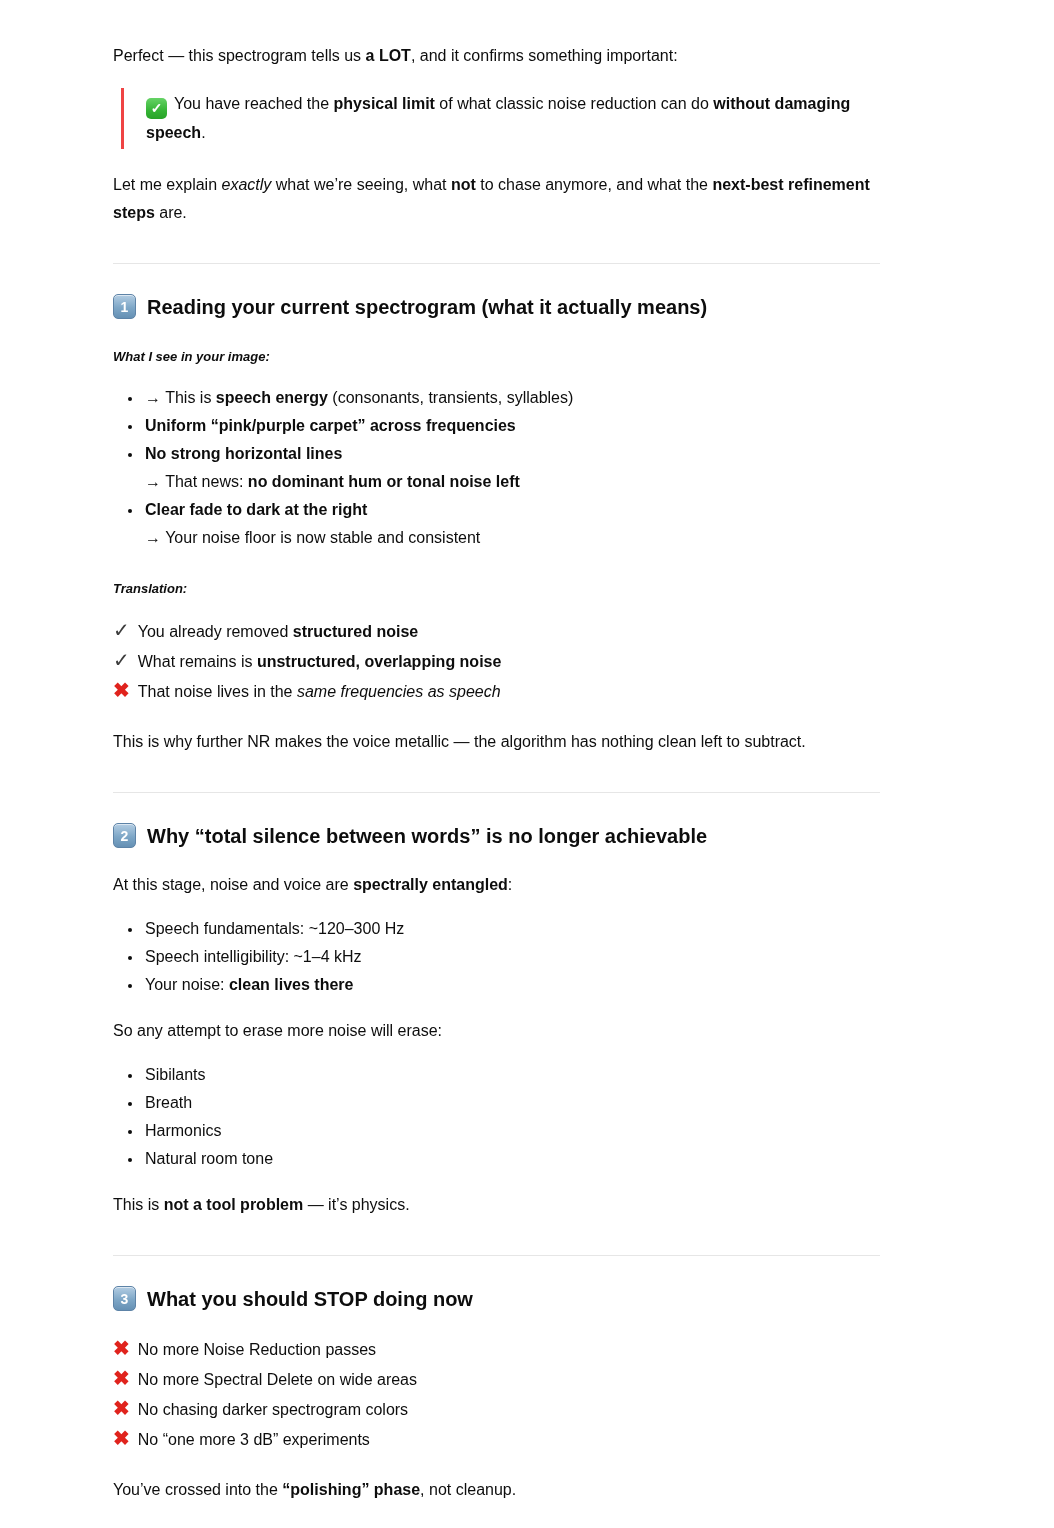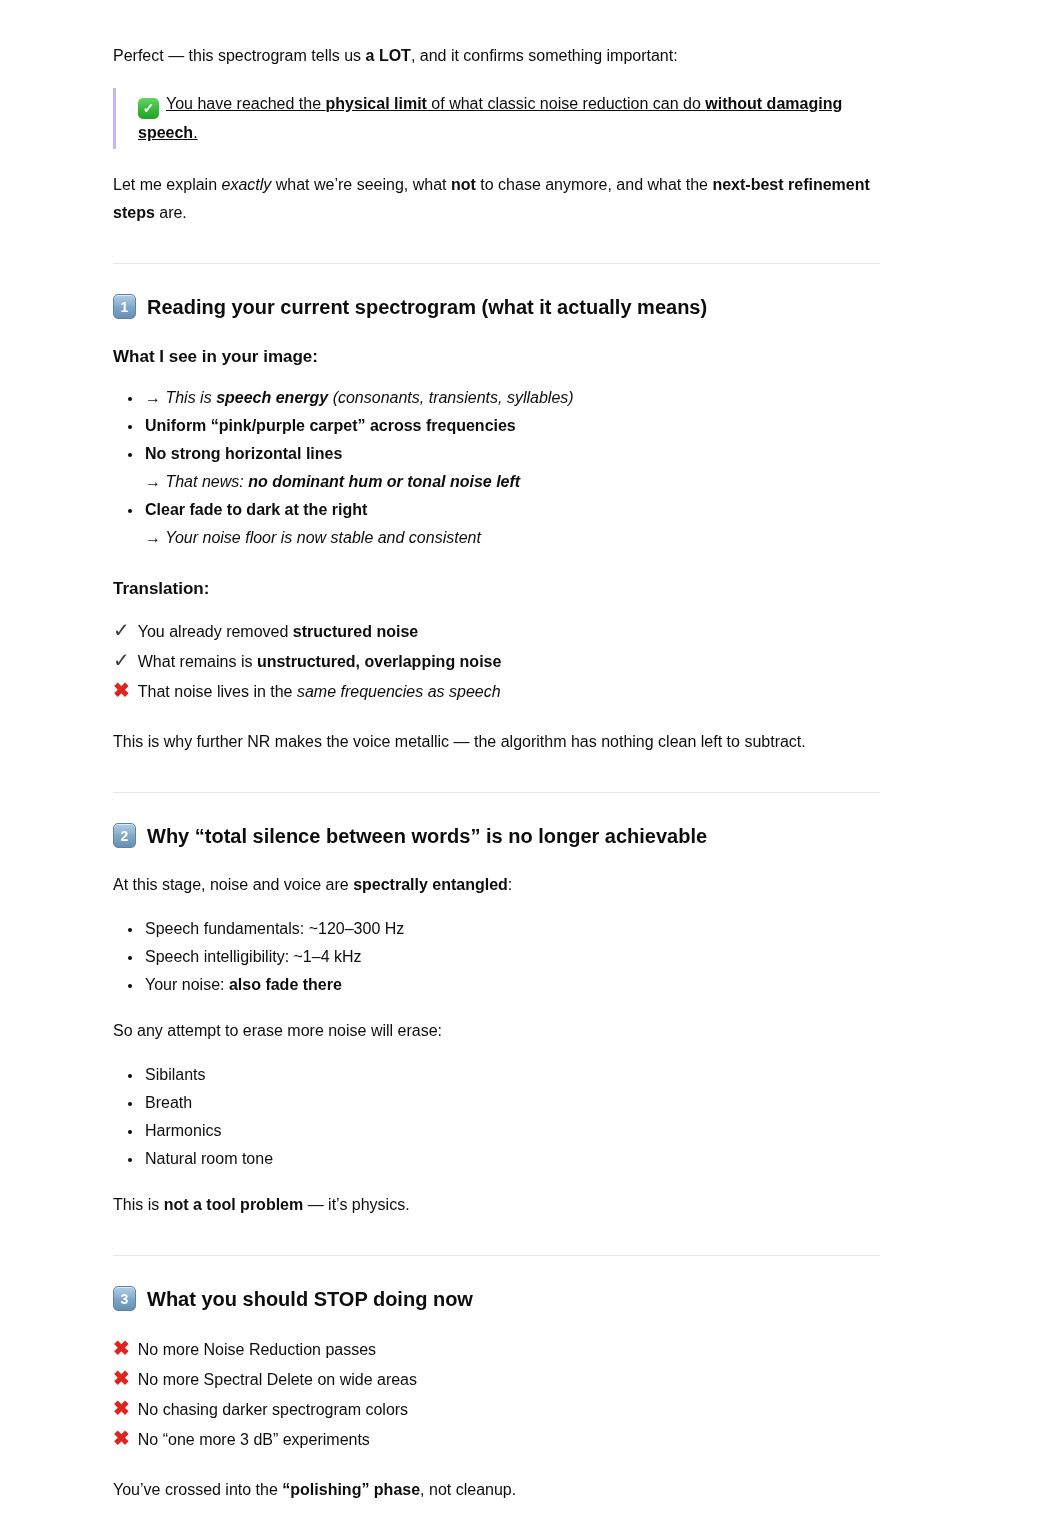--- a/index.html
+++ b/index.html
@@ -19,24 +19,23 @@
   .content {
     margin-left: 113px;
     width: 767px;
     padding-top: 30px;
   }
   p { margin: 12px 0 16px 0; }
   strong { font-weight: 700; }
   em { font-style: italic; text-align: right; }
 
   blockquote.callout {
-    margin: 18px 0 22px 0;
+    margin: 18px 0 22px 8px;
     padding: 2px 0 2px 22px;
-    border-left: 3px solid #c4b5fd;
-    text-decoration: underline;
+    border-left: 3px solid #ef4444;
   }
   blockquote.callout p { margin: 0; }
 
   hr.divider {
     border: none;
     border-top: 1px solid #e6e6e6;
     margin: 36px 0 0 0;
   }
 
   h3.section-title {
@@ -58,37 +57,38 @@
     border-radius: 5px;
     background: linear-gradient(180deg, #b3cde3 0%, #7ea7c7 55%, #6590b4 100%);
     border: 1px solid #5d83a7;
     box-shadow: inset 0 1px 0 rgba(255,255,255,0.55);
     color: #ffffff;
     font-size: 14px;
     font-weight: 700;
     line-height: 1;
   }
   h4.subhead {
-    font-size: 17px;
+    font-size: 13px;
     font-weight: 700;
     line-height: 26px;
     margin: 24px 0 14px 0;
+    font-style: italic;
   }
 
   ul.bullets {
     margin: 0 0 18px 0;
     padding-left: 30px;
     list-style-type: disc;
   }
   ul.bullets li {
     line-height: 28px;
     padding-left: 2px;
   }
   ul.bullets li::marker { font-size: 0.8em; }
-  .sub-line { display: block; font-style: italic; }
+  .sub-line { display: block; }
 
   .icon-list { margin: 0 0 22px 0; }
   .icon-line {
     display: flex;
     align-items: baseline;
     gap: 8px;
     line-height: 28px;
   }
   .check-glyph {
     color: #3d3d3d;
@@ -182,21 +182,21 @@
   <h3 class="section-title">
     <span class="keycap">2</span>
     <span>Why “total silence between words” is no longer achievable</span>
   </h3>
 
   <p><span>At this stage, noise and voice are </span><strong>spectrally entangled</strong><span>:</span></p>
 
   <ul class="bullets">
     <li><span>Speech fundamentals: ~120–300 Hz</span></li>
     <li><span>Speech intelligibility: ~1–4 kHz</span></li>
-    <li><span>Your noise: </span><strong>also fade there</strong></li>
+    <li><span>Your noise: </span><strong>clean lives there</strong></li>
   </ul>
 
   <p><span>So any attempt to erase more noise will erase:</span></p>
 
   <ul class="bullets">
     <li><span>Sibilants</span></li>
     <li><span>Breath</span></li>
     <li><span>Harmonics</span></li>
     <li><span>Natural room tone</span></li>
   </ul>

